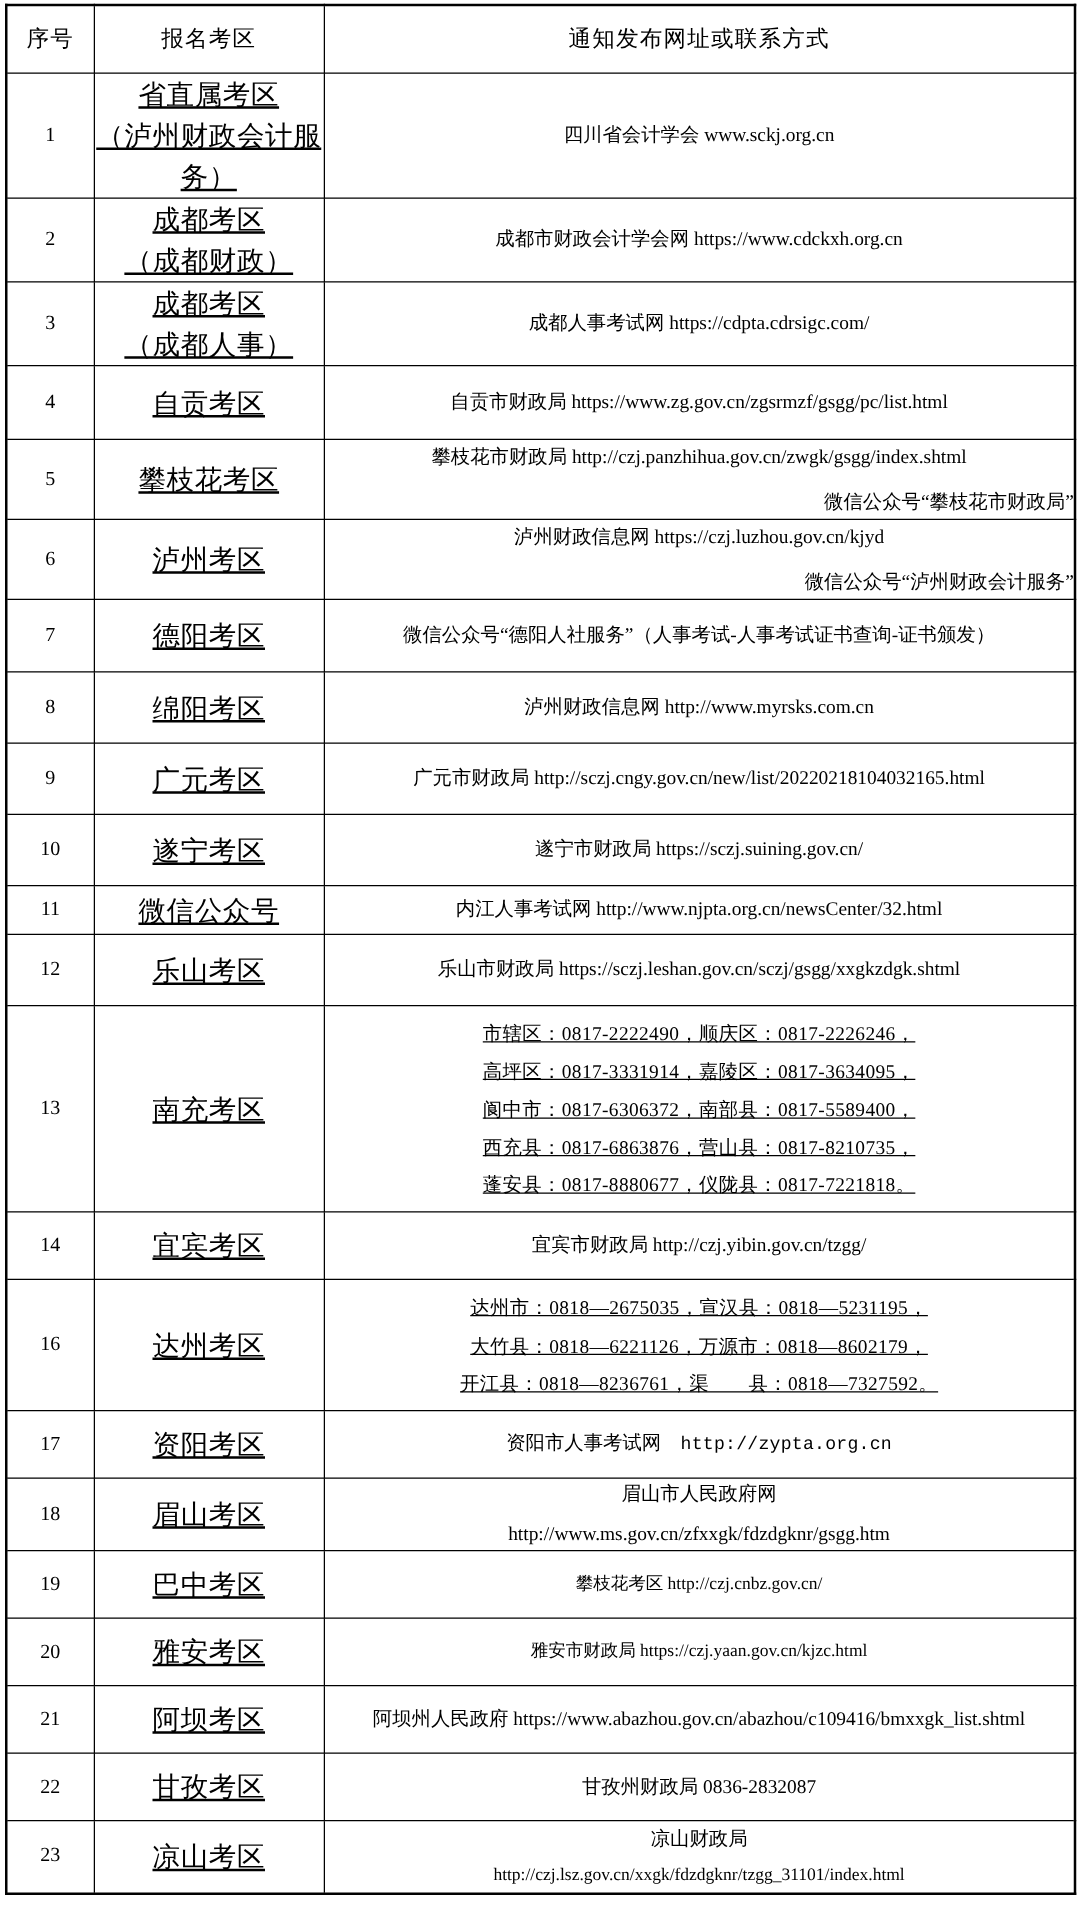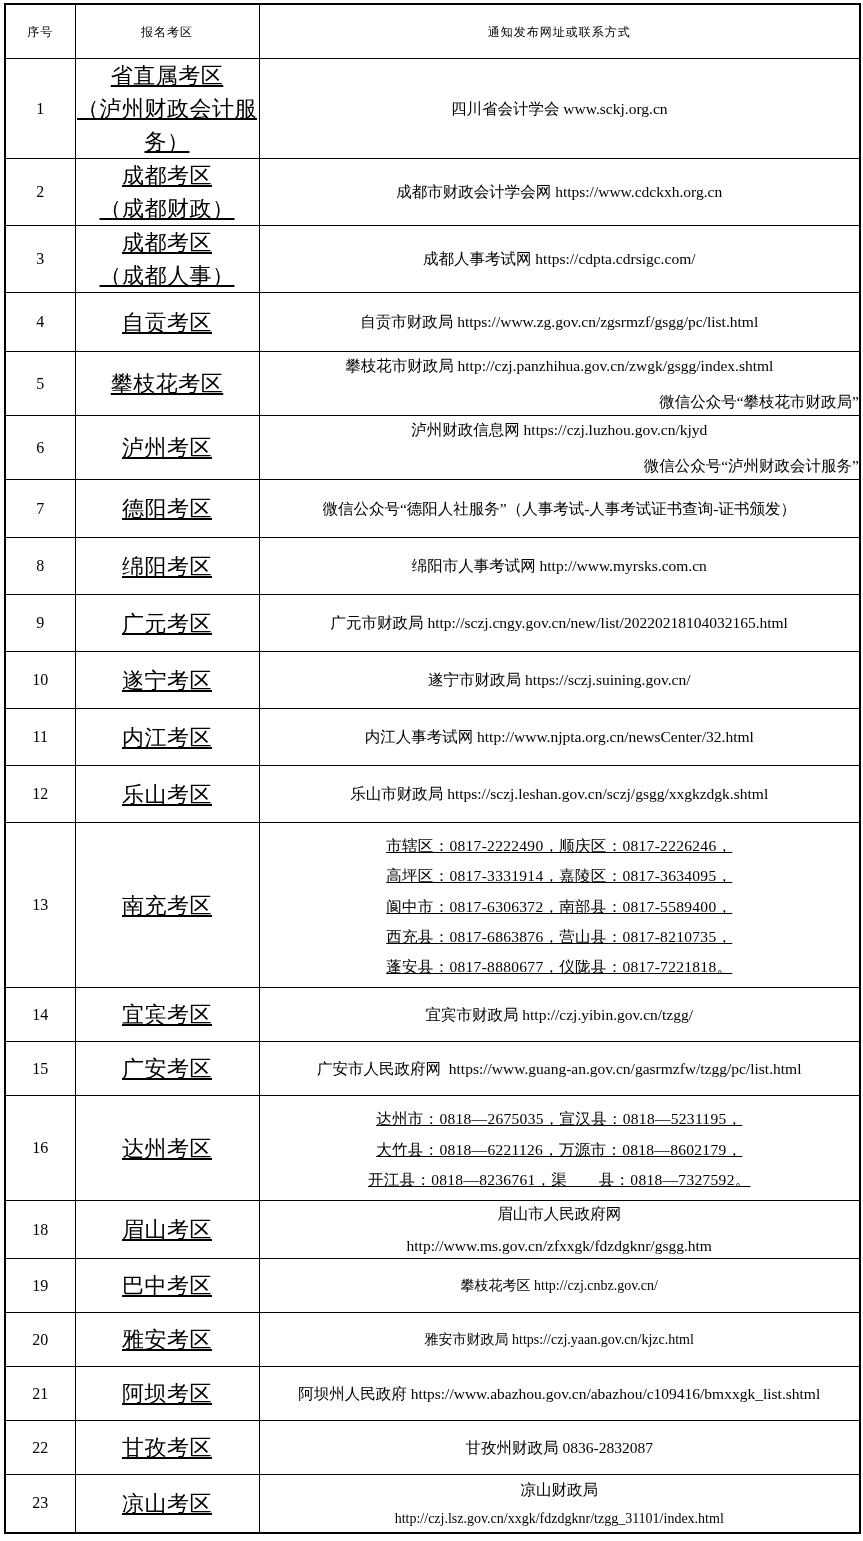--- a/index.html
+++ b/index.html
@@ -33,21 +33,21 @@
   table.exam-table th,
   table.exam-table td {
     border: 1.6px solid #000;
     text-align: center;
     vertical-align: middle;
     padding: 0;
     line-height: 1.5;
     font-weight: normal;
   }
   th.hdr {
-    font-size: 12px;
+    font-size: 18px;
     height: 53px;
     letter-spacing: 1px;
   }
   td.seq {
     font-size: 16px;
   }
   td.area {
     font-size: 22px;
     letter-spacing: 0.5px;
     text-decoration: underline;
@@ -169,21 +169,21 @@
           <span class="line">微信公众号“德阳人社服务”（人事考试-人事考试证书查询-证书颁发）</span>
         </td>
       </tr>
 
       <tr style="height:57px">
         <td class="seq">8</td>
         <td class="area">
           <span class="line">绵阳考区</span>
         </td>
         <td class="info">
-          <span class="line">绵阳市人事考试网 http://www.myrsks.com.cn</span>
+          <span class="line">泸州财政信息网 http://www.myrsks.com.cn</span>
         </td>
       </tr>
 
       <tr style="height:57px">
         <td class="seq">9</td>
         <td class="area">
           <span class="line">广元考区</span>
         </td>
         <td class="info">
           <span class="line">广元市财政局 http://sczj.cngy.gov.cn/new/list/20220218104032165.html</span>
@@ -193,24 +193,24 @@
       <tr style="height:57px">
         <td class="seq">10</td>
         <td class="area">
           <span class="line">遂宁考区</span>
         </td>
         <td class="info">
           <span class="line">遂宁市财政局 https://sczj.suining.gov.cn/</span>
         </td>
       </tr>
 
-      <tr style="height:57px">
+      <tr style="height:39px">
         <td class="seq">11</td>
         <td class="area">
-          <span class="line">内江考区</span>
+          <span class="line">微信公众号</span>
         </td>
         <td class="info">
           <span class="line">内江人事考试网 http://www.njpta.org.cn/newsCenter/32.html</span>
         </td>
       </tr>
 
       <tr style="height:57px">
         <td class="seq">12</td>
         <td class="area">
           <span class="line">乐山考区</span>
@@ -239,44 +239,44 @@
       <tr style="height:54px">
         <td class="seq">14</td>
         <td class="area">
           <span class="line">宜宾考区</span>
         </td>
         <td class="info">
           <span class="line">宜宾市财政局 http://czj.yibin.gov.cn/tzgg/</span>
         </td>
       </tr>
 
-      <tr style="height:54px">
-        <td class="seq">15</td>
-        <td class="area">
-          <span class="line">广安考区</span>
-        </td>
-        <td class="info">
-          <span class="line nb">广安市人民政府网  https://www.guang-an.gov.cn/gasrmzfw/tzgg/pc/list.html</span>
-        </td>
-      </tr>
 
       <tr style="height:101px">
         <td class="seq">16</td>
         <td class="area">
           <span class="line">达州考区</span>
         </td>
         <td class="info">
           <span class="phone-block">
             <span class="prow nb">达州市：0818—2675035，宣汉县：0818—5231195，</span>
             <span class="prow nb">大竹县：0818—6221126，万源市：0818—8602179，</span>
             <span class="prow nb">开江县：0818—8236761，渠　　县：0818—7327592。</span>
           </span>
         </td>
       </tr>
 
+      <tr style="height:54px">
+        <td class="seq">17</td>
+        <td class="area">
+          <span class="line">资阳考区</span>
+        </td>
+        <td class="info">
+          <span class="nb">资阳市人事考试网　</span><span class="mono-url">http://zypta.org.cn</span>
+        </td>
+      </tr>
 
       <tr style="height:58px">
         <td class="seq">18</td>
         <td class="area">
           <span class="line">眉山考区</span>
         </td>
         <td class="info small">
           <span class="line">眉山市人民政府网</span>
           <span class="line" style="margin-top:9px">http://www.ms.gov.cn/zfxxgk/fdzdgknr/gsgg.htm</span>
         </td>

